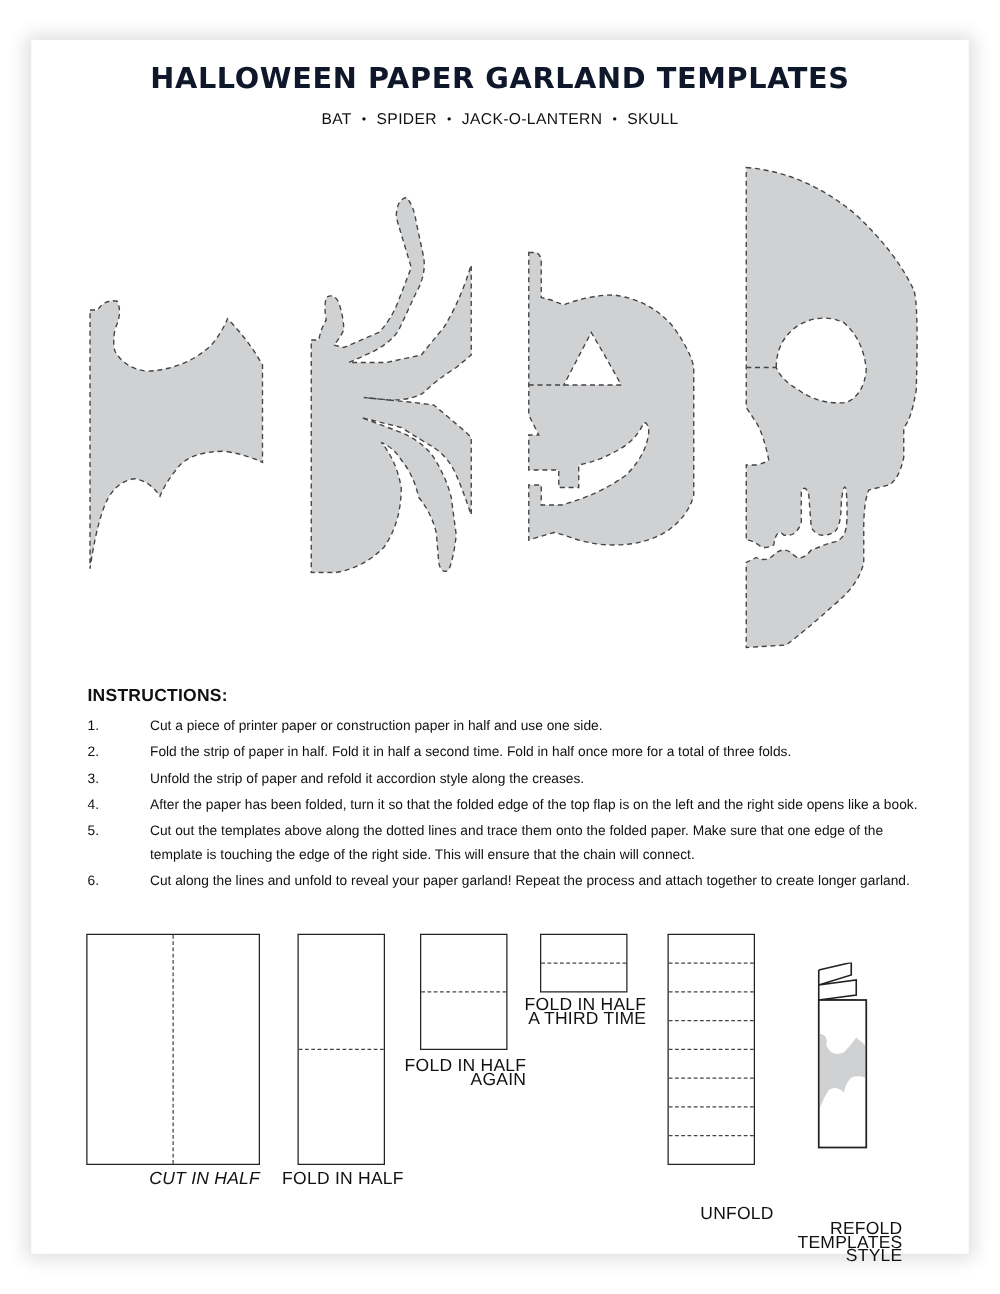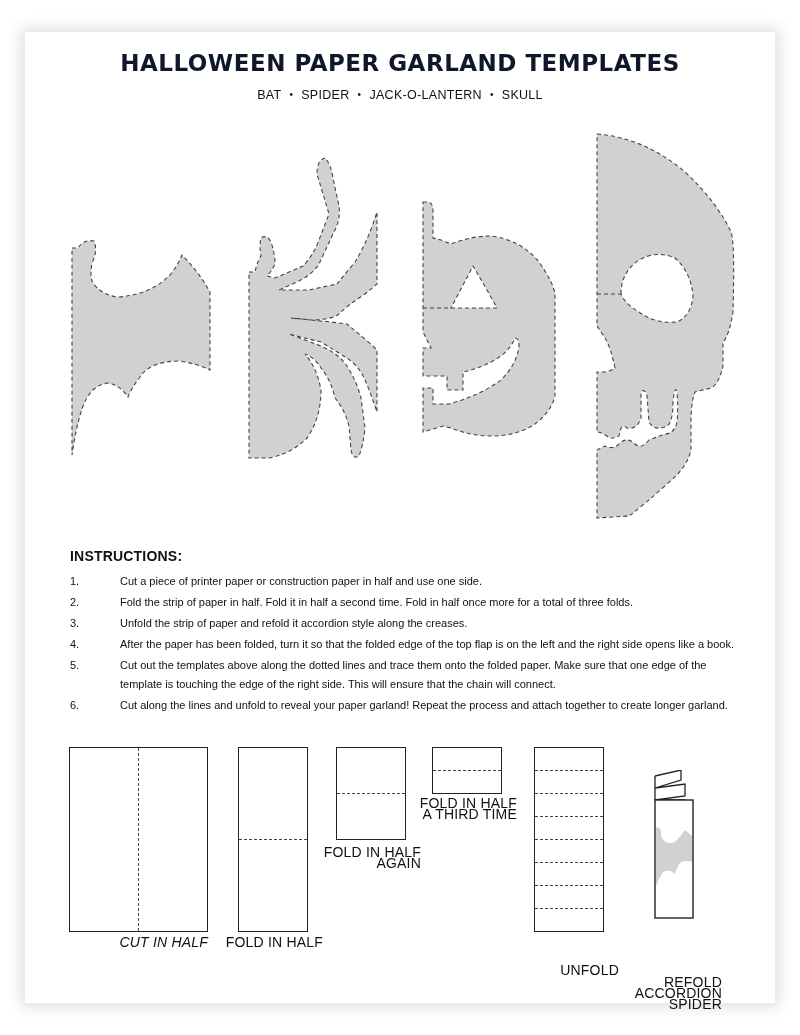--- a/index.html
+++ b/index.html
@@ -166,17 +166,17 @@
 
   <div class="diagram" style="left:0; top:0;">
     <svg style="position:absolute; left:622px; top:738px;" width="50" height="150" viewBox="0 0 50 150">
       <path d="M8 6 L34 0 L34 10 L8 18 L38 14 L38 26 L8 30 L38 30" fill="#fff" stroke="#222" stroke-width="1.3"></path>
       <path d="M8 6 L8 30" fill="none" stroke="#222" stroke-width="1.3"></path>
       <rect x="8" y="30" width="38" height="118" fill="#fff" stroke="#222" stroke-width="1.4"></rect>
       <path d="M9 57 Q16 58 14 66 Q18 76 28 72 Q34 66 38 60 L45 66 L45 92 Q40 90 34 92 Q30 96 28 104 Q22 98 16 102 Q12 108 9 116 Z" fill="#d0d1d3"></path>
     </svg>
     <div class="diag-label" style="left:597px; top:905px; width:100px;margin-top:40px;">
       <div>REFOLD</div>
-      <div>ACCORDION SPIDER</div>
+      <div>TEMPLATES STYLE</div>
     </div>
   </div>
 
 </div>
 
 </body></html>

